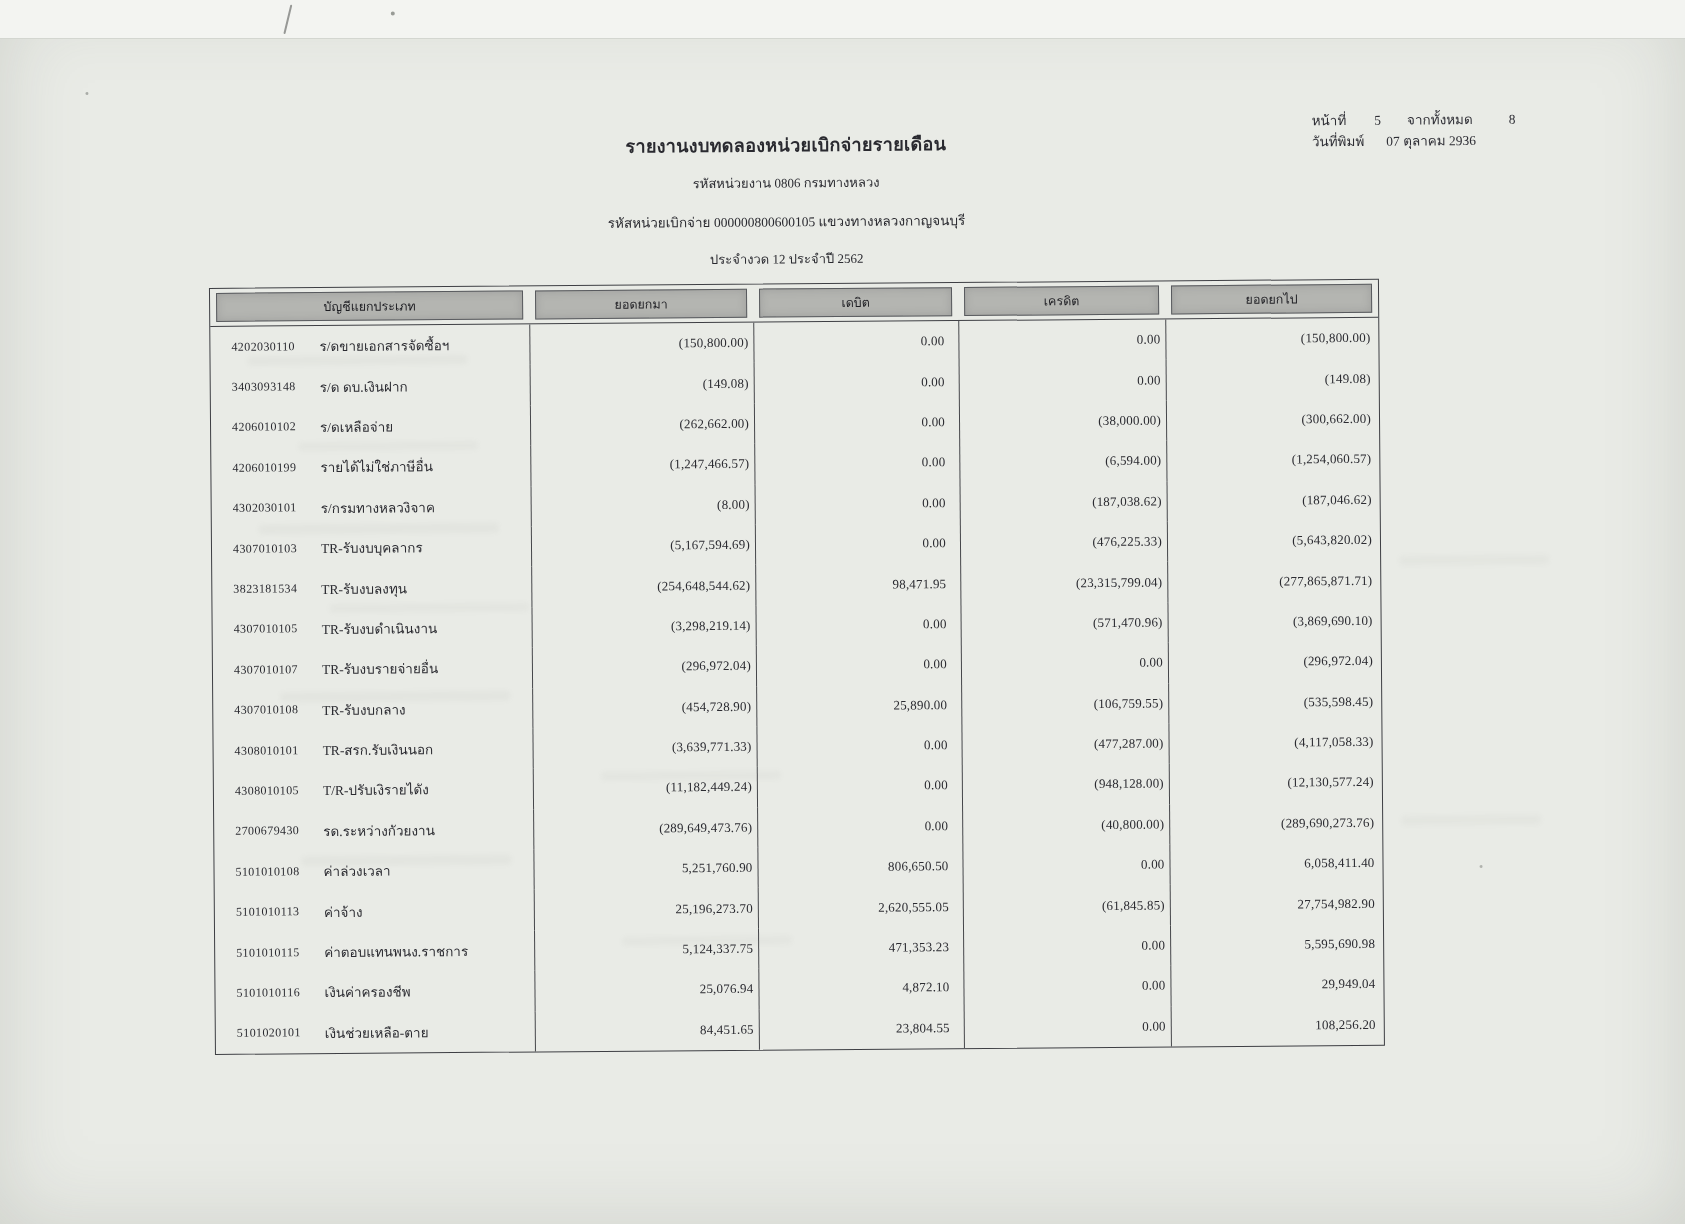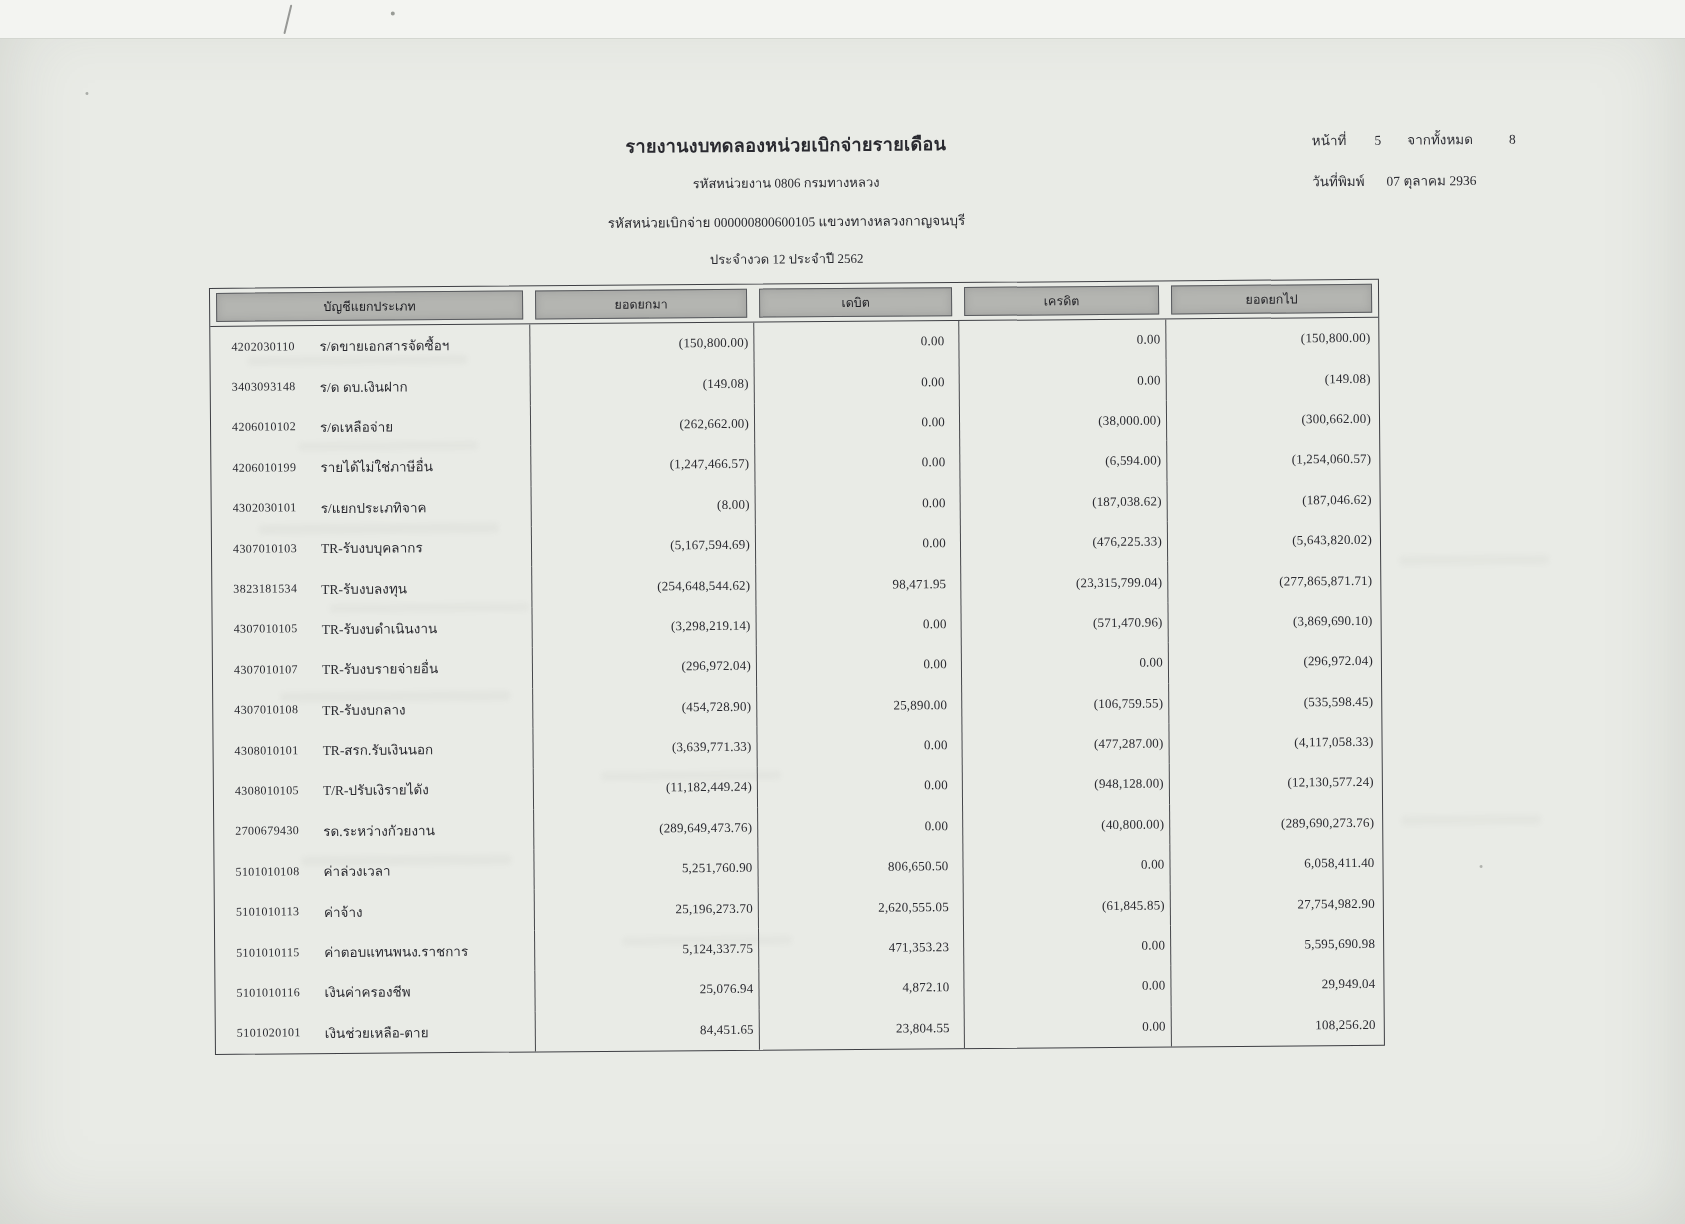--- a/index.html
+++ b/index.html
@@ -21,21 +21,21 @@
     position:absolute;inset:0;
     transform:rotate(-0.45deg);
     transform-origin:50% 55%;
   }
   
   .page-info{
     position:absolute;left:1316px;top:114px;width:360px;
     font-size:13.5px;line-height:21px;color:#2e2e35;
   }
   .pi-line{display:flex;align-items:baseline;}
-  .pi-line .lbl{white-space:pre;margin-top:20px;}
+  .pi-line .lbl{white-space:pre;}
   .pi-line .g1{width:28px;}
   .pi-line .g2{width:26px;}
   .pi-line .g3{width:36px;}
   .pi-line2 .g1{width:22px;}
   
   .title-block{
     position:absolute;left:205px;top:130px;width:1170px;text-align:center;color:#2a2a30;
   }
   .title-block .t1{font-size:18px;font-weight:bold;letter-spacing:.3px;}
   .title-block .t2{font-size:13px;margin-top:13px;}
@@ -177,21 +177,21 @@
     </div>
     <div class="cell c2 num">(1,247,466.57)</div>
     <div class="cell c3 num">0.00</div>
     <div class="cell c4 num">(6,594.00)</div>
     <div class="cell c5 num">(1,254,060.57)</div>
   </div>
 
   <div class="trow">
     <div class="cell c1">
       <span class="code">4302030101</span>
-      <span class="acct">ร/แยกประเภทิจาค</span>
+      <span class="acct">ร/กรมทางหลวงิจาค</span>
     </div>
     <div class="cell c2 num">(8.00)</div>
     <div class="cell c3 num">0.00</div>
     <div class="cell c4 num">(187,038.62)</div>
     <div class="cell c5 num">(187,046.62)</div>
   </div>
 
   <div class="trow">
     <div class="cell c1">
       <span class="code">4307010103</span>

